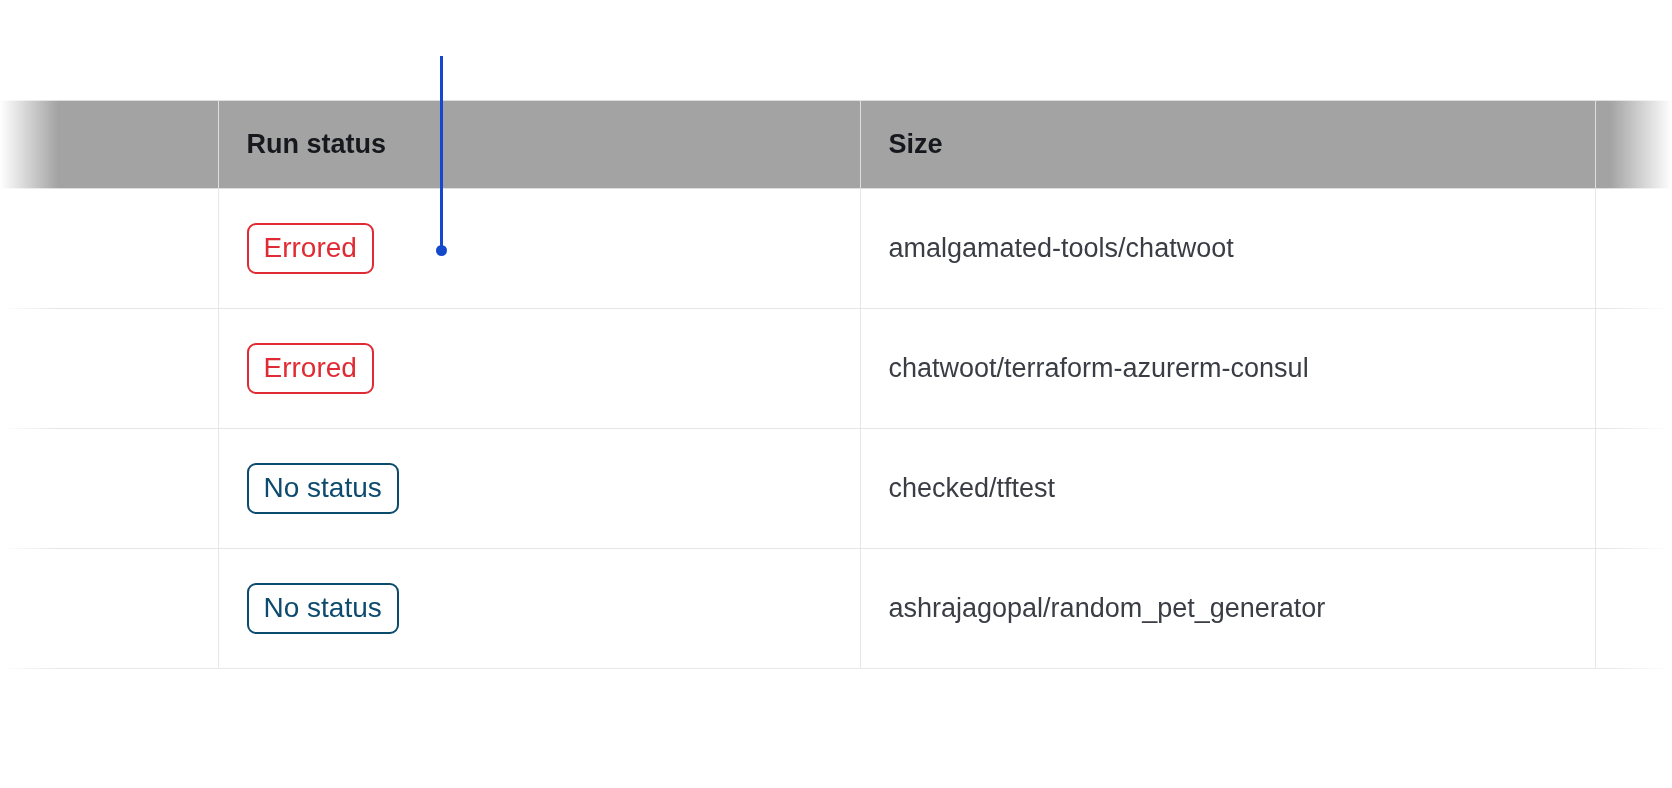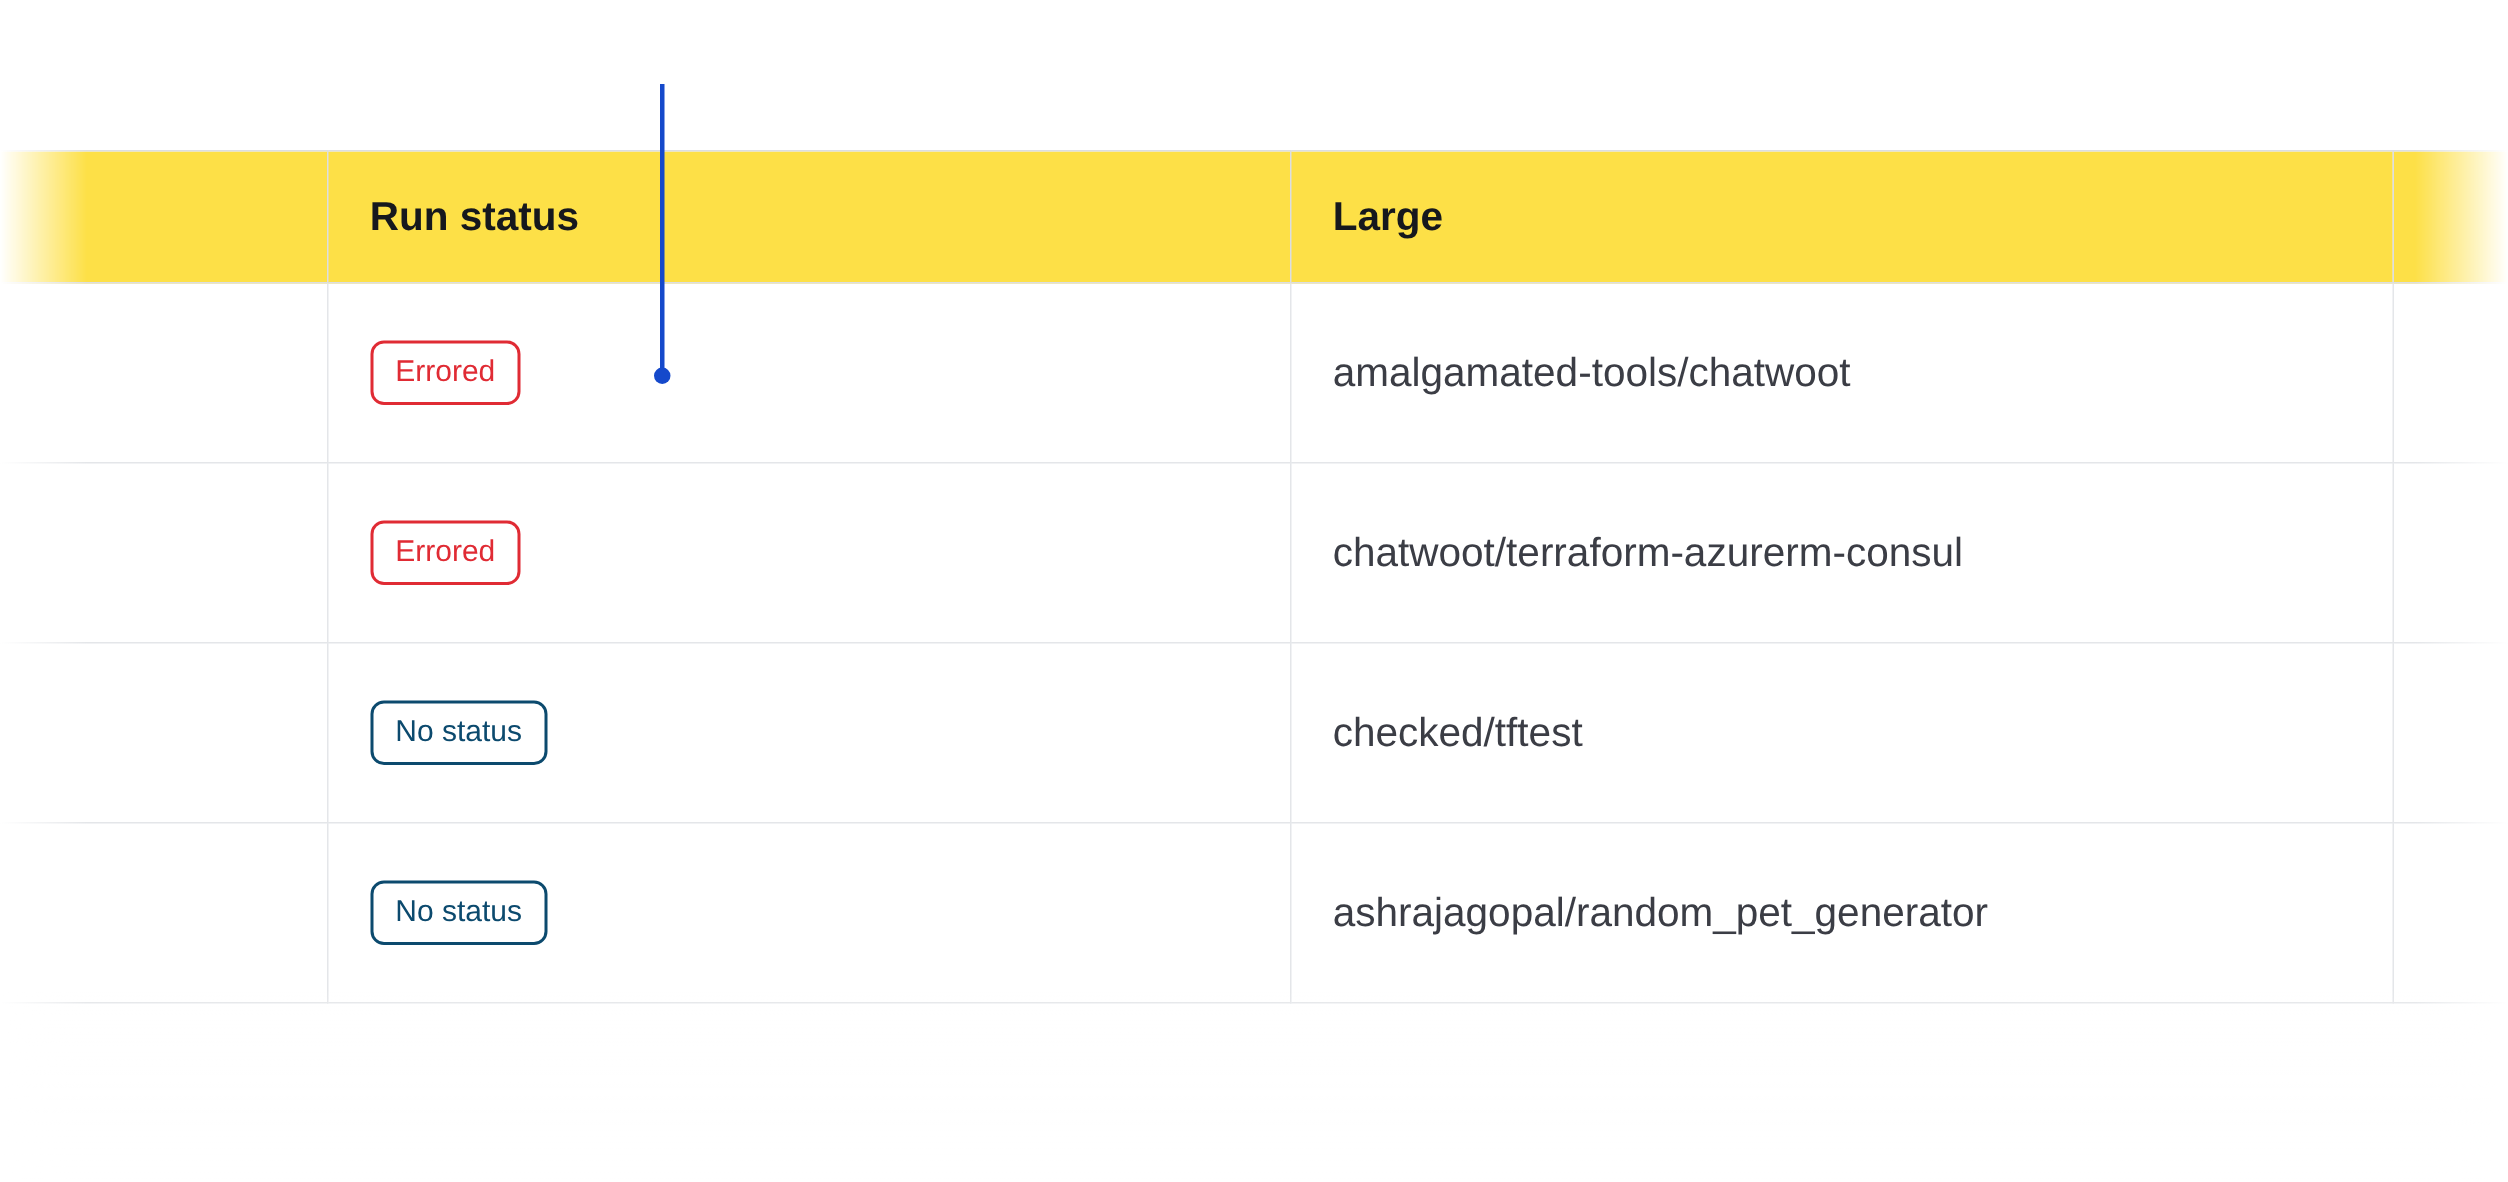--- a/index.html
+++ b/index.html
@@ -42,21 +42,21 @@
     table-layout: fixed;
     width: 1672px;
   }
 
   table.runs col.c-select { width: 218px; }
   table.runs col.c-status { width: 642px; }
   table.runs col.c-repo   { width: 735px; }
   table.runs col.c-extra  { width: 77px; }
 
   table.runs thead th {
-    background: #fde047;
+    background: #a3a3a3;
     height: 88px;
     padding: 0 0 0 28px;
     text-align: left;
     font-size: 27px;
     font-weight: bold;
     color: #16181d;
     border-top: 1px solid #dcdee2;
     border-bottom: 1px solid #dcdee2;
     border-right: 1px solid #dcdee2;
     box-sizing: border-box;
@@ -79,21 +79,21 @@
   table.runs tbody td.col-select { padding-left: 0; }
   table.runs tbody td.col-extra { border-right: none; }
 
   
   .badge {
     display: inline-block;
     box-sizing: border-box;
     border: 2px solid currentColor;
     border-radius: 9px;
     padding: 9px 15px 10px 15px;
-    font-size: 20px;
+    font-size: 28px;
     line-height: 1;
     font-weight: normal;
     background: #ffffff;
     white-space: nowrap;
   }
   .badge.errored         { color: #e02b34; }
   .badge.policy-checked  { color: #c05600; }
   .badge.no-status       { color: #0c4a6e; }
 
   
@@ -158,21 +158,21 @@
       <colgroup>
         <col class="c-select">
         <col class="c-status">
         <col class="c-repo">
         <col class="c-extra">
       </colgroup>
       <thead>
         <tr>
           <th class="col-select"></th>
           <th class="col-status">Run status</th>
-          <th class="col-repo">Large</th>
+          <th class="col-repo">Size</th>
           <th class="col-extra"></th>
         </tr>
       </thead>
       <tbody>
 
         <tr>
           <td class="col-select"></td>
           <td class="col-status">
             <span class="badge errored">Errored</span>
           </td>

